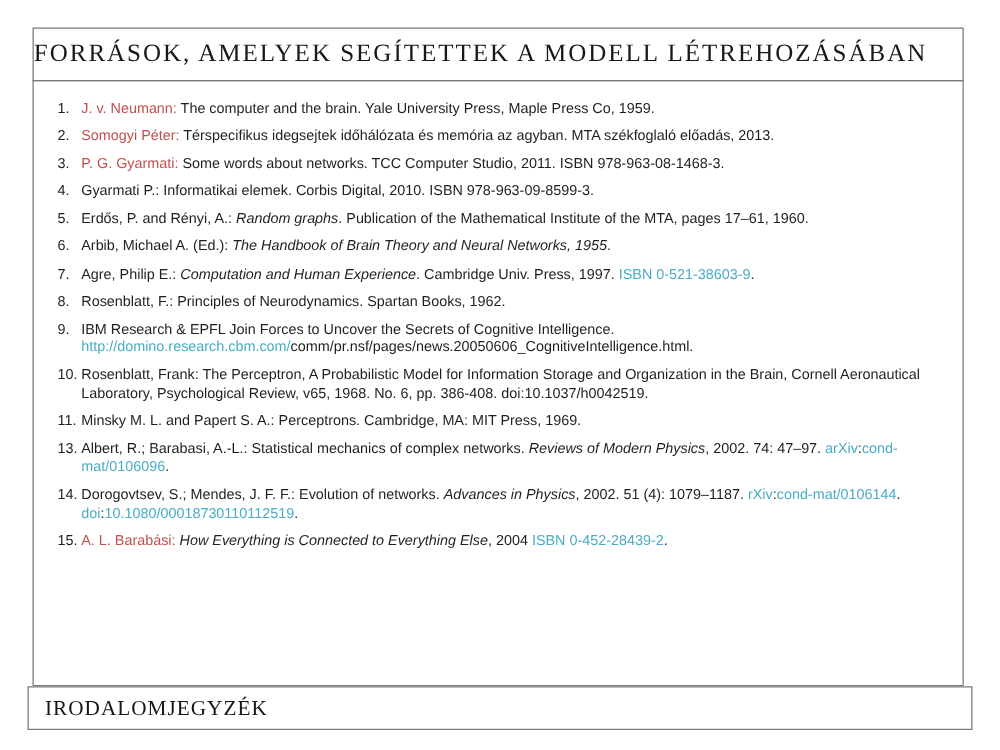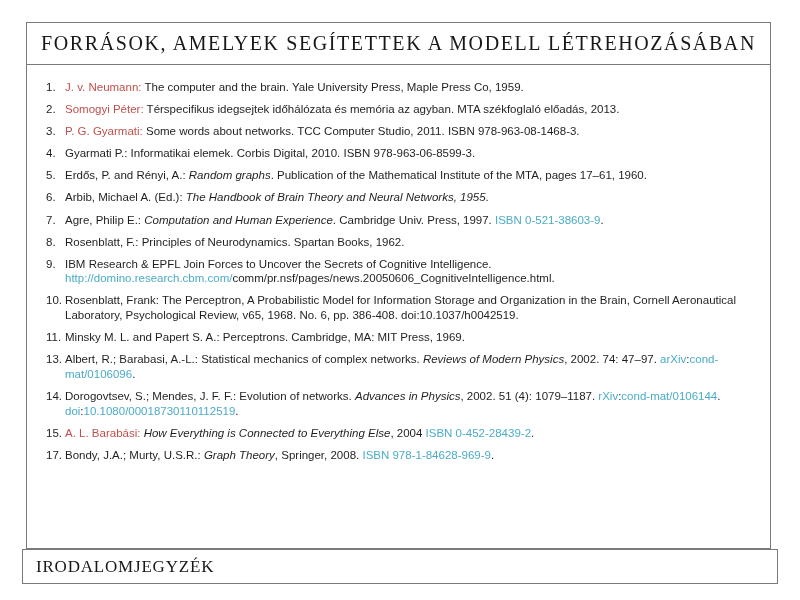--- a/index.html
+++ b/index.html
@@ -18,21 +18,21 @@
   .slide{
     position:relative;
     width:800px;height:600px;
     background:#ffffff;
   }
   .title-box{
     position:absolute;
     left:26px;top:22px;
     width:745px;height:43px;
     border:1px solid var(--c-border);
-    display:flex;align-items:center;justify-content:center;
+    display:flex;align-items:center;justify-content:flex-start;
     font-family:"Liberation Serif", serif;
     font-size:20px;
     letter-spacing:1.6px;
     color:#181818;
     white-space:nowrap;
   }
   .body-box{
     position:absolute;
     left:26px;top:64px;
     width:745px;height:485px;
@@ -97,21 +97,21 @@
         <li class="ref">
           <span class="num">2.</span>
           <span class="txt"><span class="seg-name">Somogyi Péter:</span><span class="seg-plain"> Térspecifikus idegsejtek időhálózata és memória az agyban. MTA székfoglaló előadás, 2013.</span></span>
         </li>
         <li class="ref">
           <span class="num">3.</span>
           <span class="txt"><span class="seg-name">P. G. Gyarmati:</span><span class="seg-plain"> Some words about networks. TCC Computer Studio, 2011. ISBN 978-963-08-1468-3.</span></span>
         </li>
         <li class="ref">
           <span class="num">4.</span>
-          <span class="txt"><span class="seg-plain">Gyarmati P.: Informatikai elemek. Corbis Digital, 2010. ISBN 978-963-06-8599-3.</span></span>
+          <span class="txt"><span class="seg-plain">Gyarmati P.: Informatikai elemek. Corbis Digital, 2010. ISBN 978-963-09-8599-3.</span></span>
         </li>
         <li class="ref">
           <span class="num">5.</span>
           <span class="txt"><span class="seg-plain">Erdős, P. and Rényi, A.: </span><span class="seg-italic">Random graphs</span><span class="seg-plain">. Publication of the Mathematical Institute of the MTA, pages 17–61, 1960.</span></span>
         </li>
         <li class="ref">
           <span class="num">6.</span>
           <span class="txt"><span class="seg-plain">Arbib, Michael A. (Ed.): </span><span class="seg-italic">The Handbook of Brain Theory and Neural Networks, 1955</span><span class="seg-plain">.</span></span>
         </li>
         <li class="ref">
@@ -139,24 +139,20 @@
           <span class="txt"><span class="seg-plain">Albert, R.; Barabasi, A.-L.: Statistical mechanics of complex networks. </span><span class="seg-italic">Reviews of Modern Physics</span><span class="seg-plain">, 2002. 74: 47–97. </span><span class="seg-link">arXiv</span><span class="seg-plain">:</span><span class="seg-link">cond-mat/0106096</span><span class="seg-plain">.</span></span>
         </li>
         <li class="ref">
           <span class="num">14.</span>
           <span class="txt"><span class="seg-plain">Dorogovtsev, S.; Mendes, J. F. F.: Evolution of networks. </span><span class="seg-italic">Advances in Physics</span><span class="seg-plain">, 2002. 51 (4): 1079–1187. </span><span class="seg-link">rXiv</span><span class="seg-plain">:</span><span class="seg-link">cond-mat/0106144</span><span class="seg-plain">. </span><span class="seg-link">doi</span><span class="seg-plain">:</span><span class="seg-link">10.1080/00018730110112519</span><span class="seg-plain">.</span></span>
         </li>
         <li class="ref">
           <span class="num">15.</span>
           <span class="txt"><span class="seg-name">A. L. Barabási:</span><span class="seg-plain"> </span><span class="seg-italic">How Everything is Connected to Everything Else</span><span class="seg-plain">, 2004 </span><span class="seg-link">ISBN 0-452-28439-2</span><span class="seg-plain">.</span></span>
         </li>
-        <li class="ref">
-          <span class="num">17.</span>
-          <span class="txt"><span class="seg-plain">Bondy, J.A.; Murty, U.S.R.: </span><span class="seg-italic">Graph Theory</span><span class="seg-plain">, Springer, 2008. </span><span class="seg-link">ISBN 978-1-84628-969-9</span><span class="seg-plain">.</span></span>
-        </li>
       </ol>
   </div>
 
   <div class="footer-box">
     <span>IRODALOMJEGYZÉK</span>
   </div>
 
 </div>
 
 </body></html>

